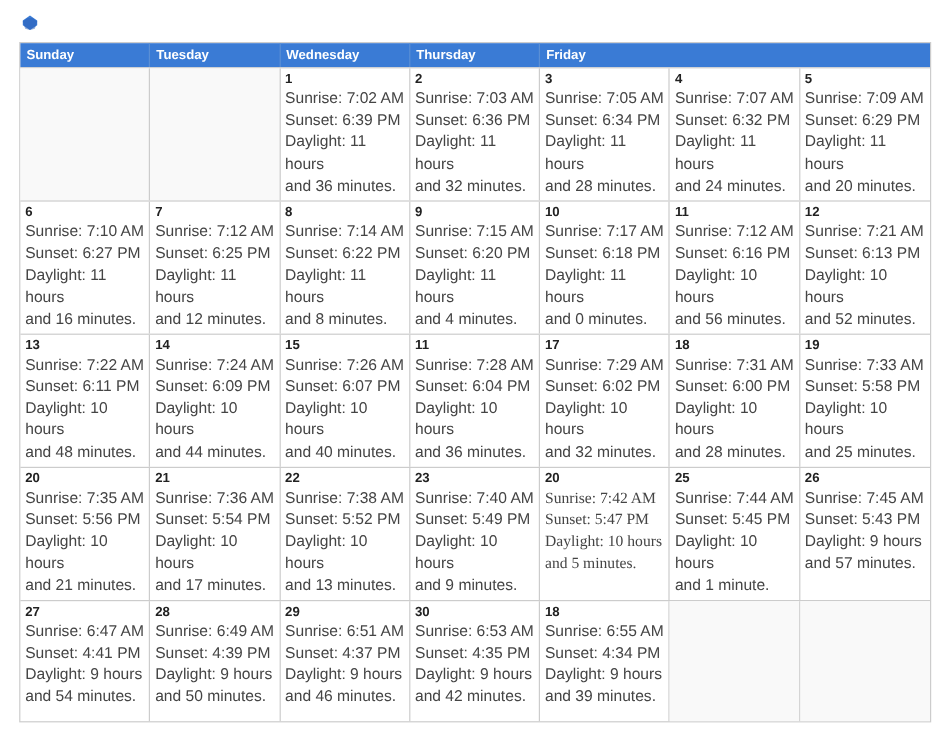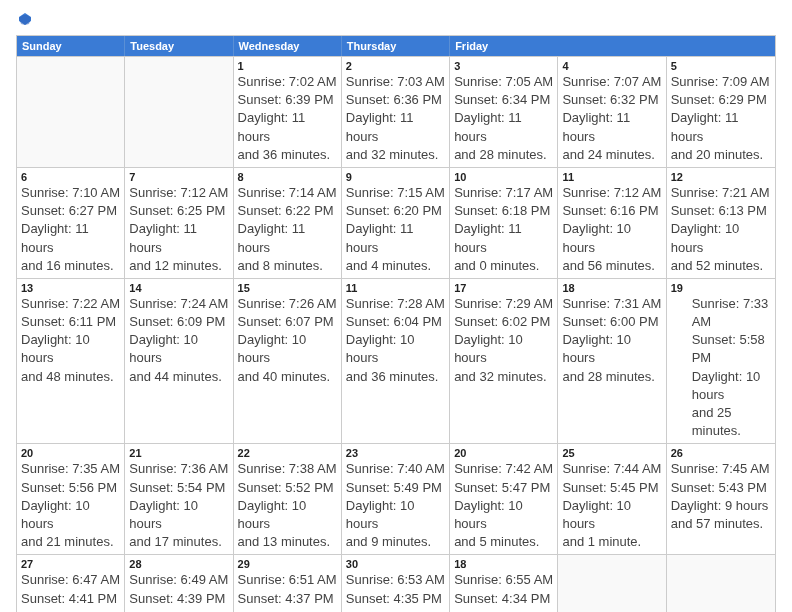--- a/index.html
+++ b/index.html
@@ -274,21 +274,21 @@
           </div>
           <div class="cal-cell">
             <span class="day-num">18</span>
             <div class="day-info" style="white-space: pre-line;">Sunrise: 7:31 AM
 Sunset: 6:00 PM
 Daylight: 10 hours
 and 28 minutes.</div>
           </div>
           <div class="cal-cell">
             <span class="day-num">19</span>
-            <div class="day-info" style="white-space: pre-line; margin-left: 21px;">Sunrise: 7:33 AM
+            <div class="day-info" style="white-space: pre-line;">Sunrise: 7:33 AM
 Sunset: 5:58 PM
 Daylight: 10 hours
 and 25 minutes.</div>
           </div>
         </div>
         <div class="cal-week">
           <div class="cal-cell">
             <span class="day-num">20</span>
             <div class="day-info" style="white-space: pre-line;">Sunrise: 7:35 AM
 Sunset: 5:56 PM
@@ -311,21 +311,21 @@
           </div>
           <div class="cal-cell">
             <span class="day-num">23</span>
             <div class="day-info" style="white-space: pre-line;">Sunrise: 7:40 AM
 Sunset: 5:49 PM
 Daylight: 10 hours
 and 9 minutes.</div>
           </div>
           <div class="cal-cell">
             <span class="day-num">20</span>
-            <div class="day-info" style="white-space: pre-line;">Sunrise: 7:42 AM
+            <div class="day-info" style="white-space: pre-line; font-family: Liberation Serif, serif;">Sunrise: 7:42 AM
 Sunset: 5:47 PM
 Daylight: 10 hours
 and 5 minutes.</div>
           </div>
           <div class="cal-cell">
             <span class="day-num">25</span>
             <div class="day-info" style="white-space: pre-line;">Sunrise: 7:44 AM
 Sunset: 5:45 PM
 Daylight: 10 hours
 and 1 minute.</div>

